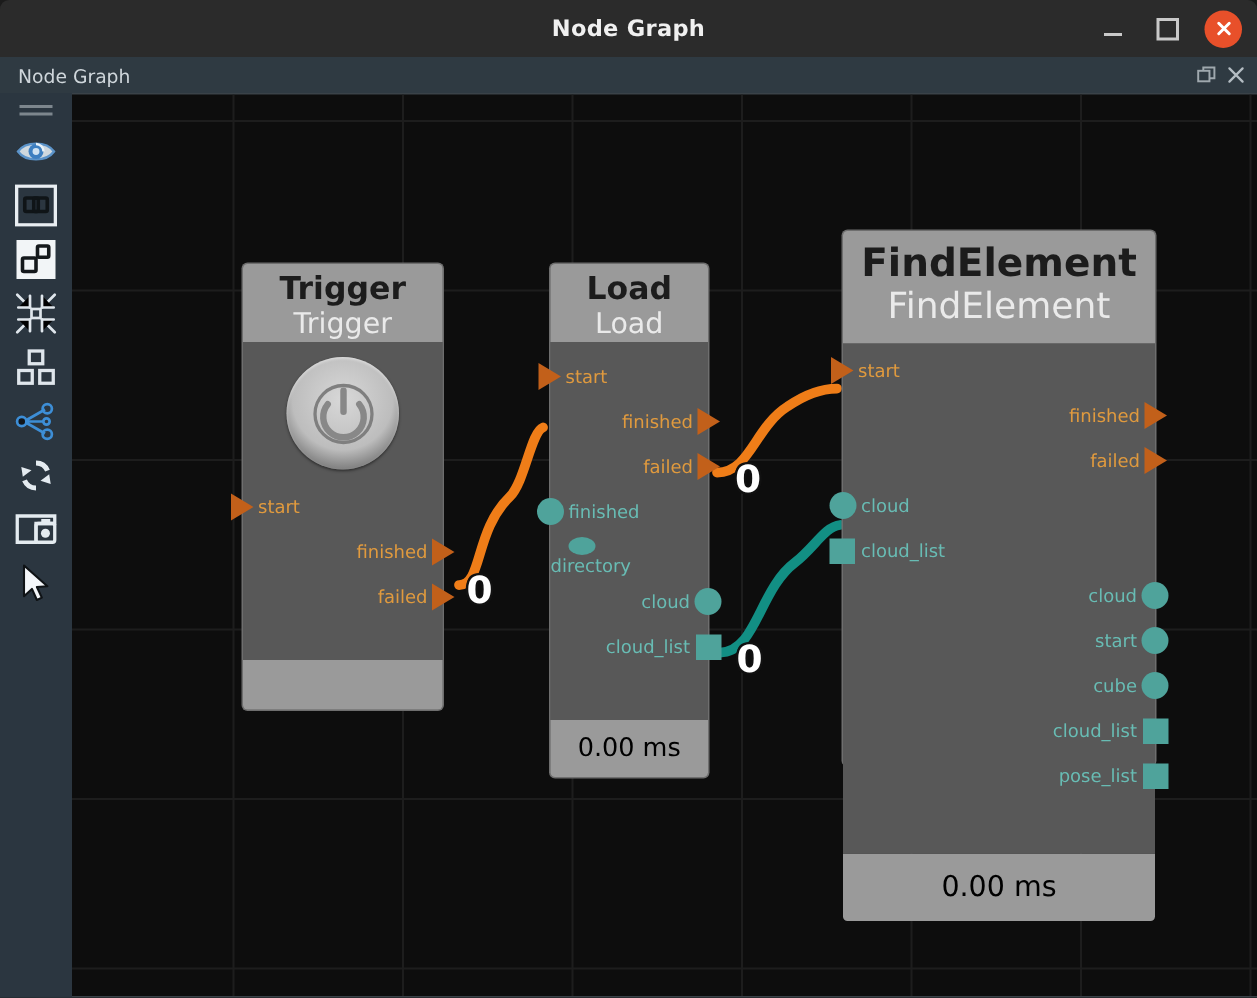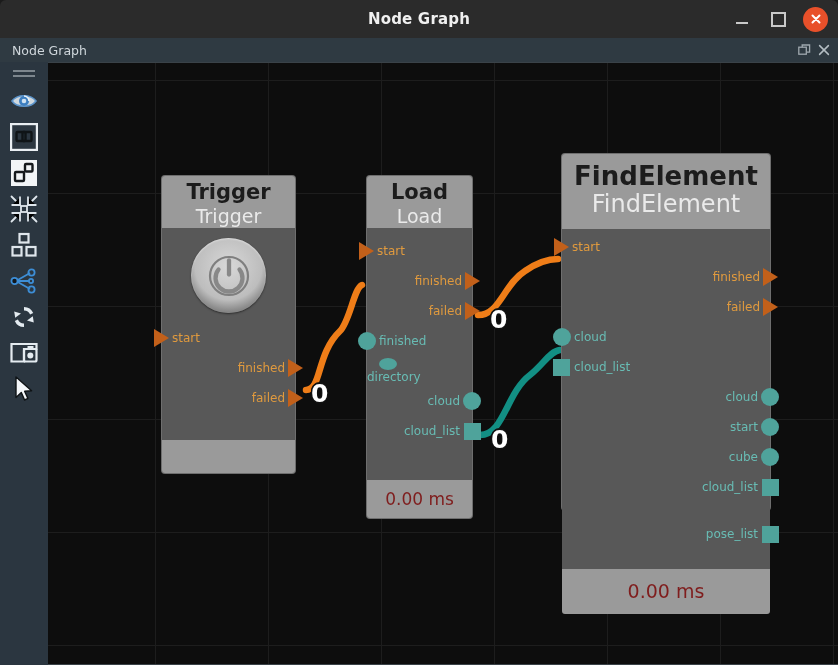--- a/index.html
+++ b/index.html
@@ -58,21 +58,21 @@
   .edges{position:absolute;inset:0;pointer-events:none;}
 
   
   .node{position:absolute;background:#585858;border-radius:3px;
         box-shadow:0 0 0 1px #6e6e6e;}
   .node .hdr{background:#9a9a9a;border-top-left-radius:3px;
              border-top-right-radius:3px;text-align:center;padding:5px 4px 4px;}
   .node .hdr .t1{color:#1c1c1c;font-weight:bold;line-height:1.12;}
   .node .hdr .t2{color:#eaeaea;line-height:1.16;}
   .node .bodyz{position:relative;background:#585858;}
-  .node .foot{background:#9a9a9a;color:#7f1d1d;text-align:center;
+  .node .foot{background:#9a9a9a;color:#000000;text-align:center;
               border-bottom-left-radius:3px;border-bottom-right-radius:3px;}
   .node .blank{background:#9a9a9a;border-bottom-left-radius:3px;
                border-bottom-right-radius:3px;}
 
   .row{position:absolute;height:26px;display:flex;align-items:center;}
   .row.inp{left:0;}
   .row.outp{right:0;flex-direction:row-reverse;}
   .lbl{font-size:12px;white-space:nowrap;}
   .lbl.flow{color:#e09a3e;}
   .lbl.data{color:#68bcb4;}
@@ -356,21 +356,21 @@
             <span class="lbl data">start</span>
           </div>
           <div class="row outp" style="top:215px;">
             <span class="p-circ"></span>
             <span class="lbl data">cube</span>
           </div>
           <div class="row outp" style="top:245px;">
             <span class="p-sq"></span>
             <span class="lbl data">cloud_list</span>
           </div>
-          <div class="row outp" style="top:292px;text-align:right;">
+          <div class="row outp" style="top:275px;text-align:right;">
             <span class="p-sq"></span>
             <span class="lbl data">pose_list</span>
           </div>
         </div>
         <div class="foot" style="height:45px;line-height:45px;font-size:19px;">
           <span>0.00 ms</span>
         </div>
       </div>
 
       <div class="badge" style="left:263px;top:318px;">0</div>

